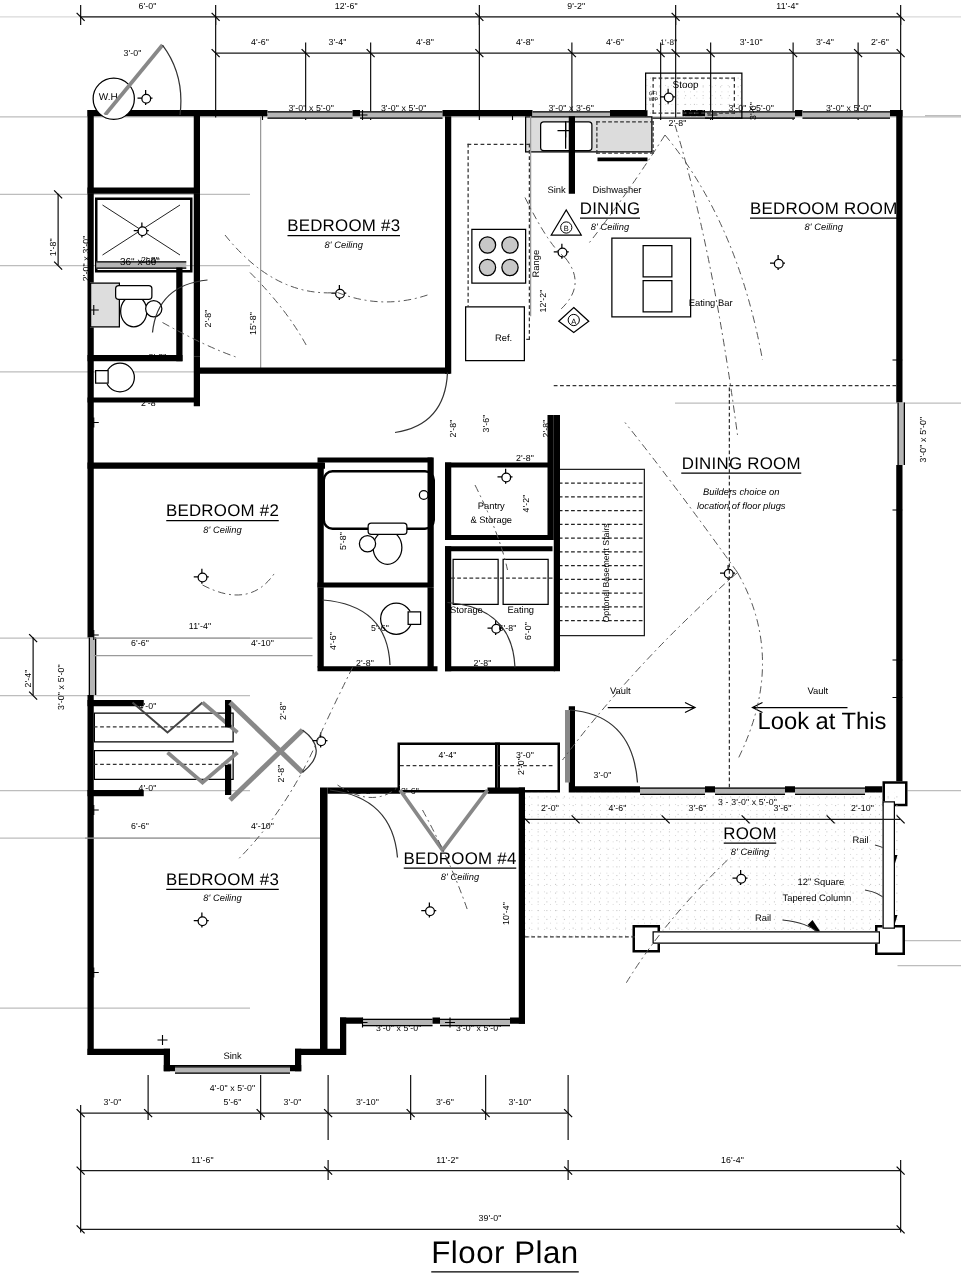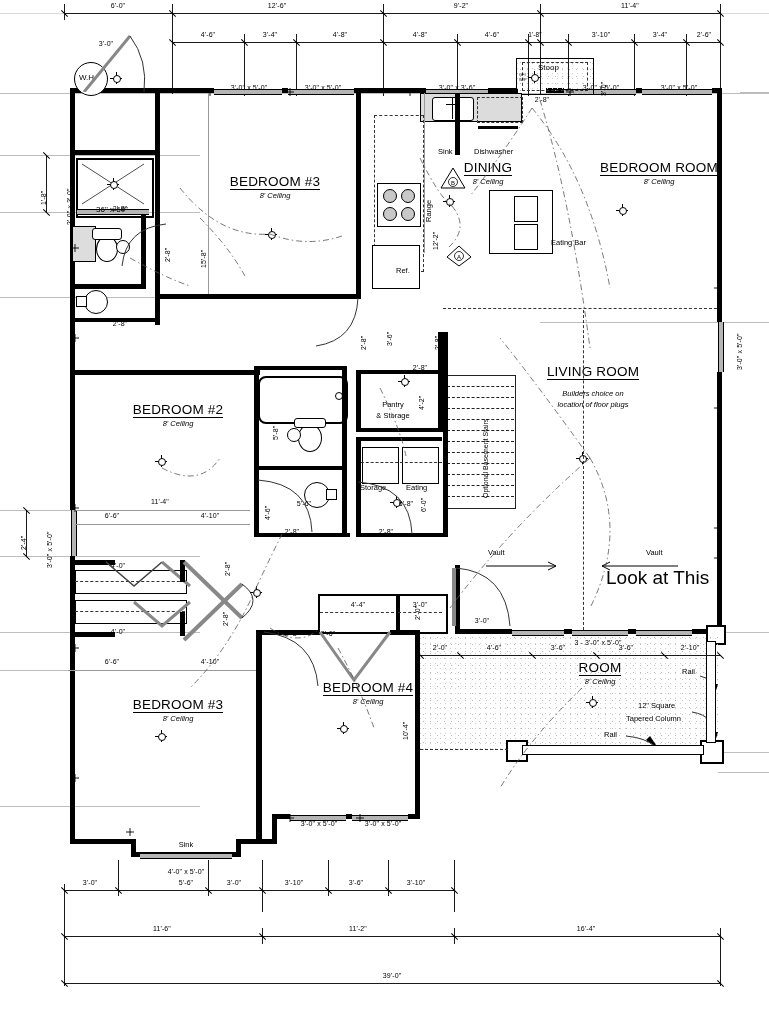--- a/index.html
+++ b/index.html
@@ -319,21 +319,21 @@
   <div class="wall" style="left:455px;top:93px;width:5px;height:62px;"></div>
 
   <div class="rname" style="left:574px;top:158px;width:170px;">
     <div class="nm">BEDROOM ROOM</div>
     <div class="cl">8' Ceiling</div>
   </div>
   <div class="light" style="left:616px;top:204px;"></div>
   <div class="lightc" style="left:619px;top:207px;"></div>
 
   <div class="rname" style="left:518px;top:362px;width:150px;">
-    <div class="nm">LIVING ROOM</div>
+    <div class="nm">DINING ROOM</div>
   </div>
   <div class="lbl c i" style="left:518px;top:389px;width:150px;">Builders choice on</div>
   <div class="lbl c i" style="left:518px;top:400px;width:150px;">location of floor plugs</div>
   <div class="light" style="left:576px;top:452px;"></div>
   <div class="lightc" style="left:579px;top:455px;"></div>
   <div class="dashr" style="left:583px;top:310px;width:0;height:320px;"></div>
   <div class="dashb" style="left:443px;top:308px;width:274px;height:0;"></div>
 
   <div class="lbl" style="left:488px;top:548px;">Vault</div>
   <svg class="abs" style="left:486px;top:560px;width:78px;height:12px;">
@@ -577,20 +577,21 @@
   <div class="tick" style="left:716px;top:936px;"></div>
   <div class="dimtxt" style="left:132px;top:925px;width:60px;">11'-6"</div>
   <div class="dimtxt" style="left:328px;top:925px;width:60px;">11'-2"</div>
   <div class="dimtxt" style="left:556px;top:925px;width:60px;">16'-4"</div>
 
   <div class="dimline" style="left:64px;top:983px;width:656px;"></div>
   <div class="tick" style="left:60px;top:983px;"></div>
   <div class="tick" style="left:716px;top:983px;"></div>
   <div class="dimtxt" style="left:362px;top:972px;width:60px;">39'-0"</div>
 
+  <div class="title" style="left:345px;top:988px;">Floor Plan</div>
 
   <svg class="abs" style="left:70px;top:88px;width:652px;height:760px;pointer-events:none;">
     <g stroke="#555" stroke-width="0.8" fill="none" stroke-dasharray="6,3,1.5,3">
       <path d="M110,100 Q150,150 200,146"></path>
       <path d="M200,146 Q236,160 272,148"></path>
       <path d="M60,170 Q96,190 120,198"></path>
       <path d="M350,70 Q370,110 382,118"></path>
       <path d="M382,118 Q400,140 378,160"></path>
       <path d="M462,20 Q430,70 400,108"></path>
       <path d="M462,20 Q520,90 540,200"></path>

